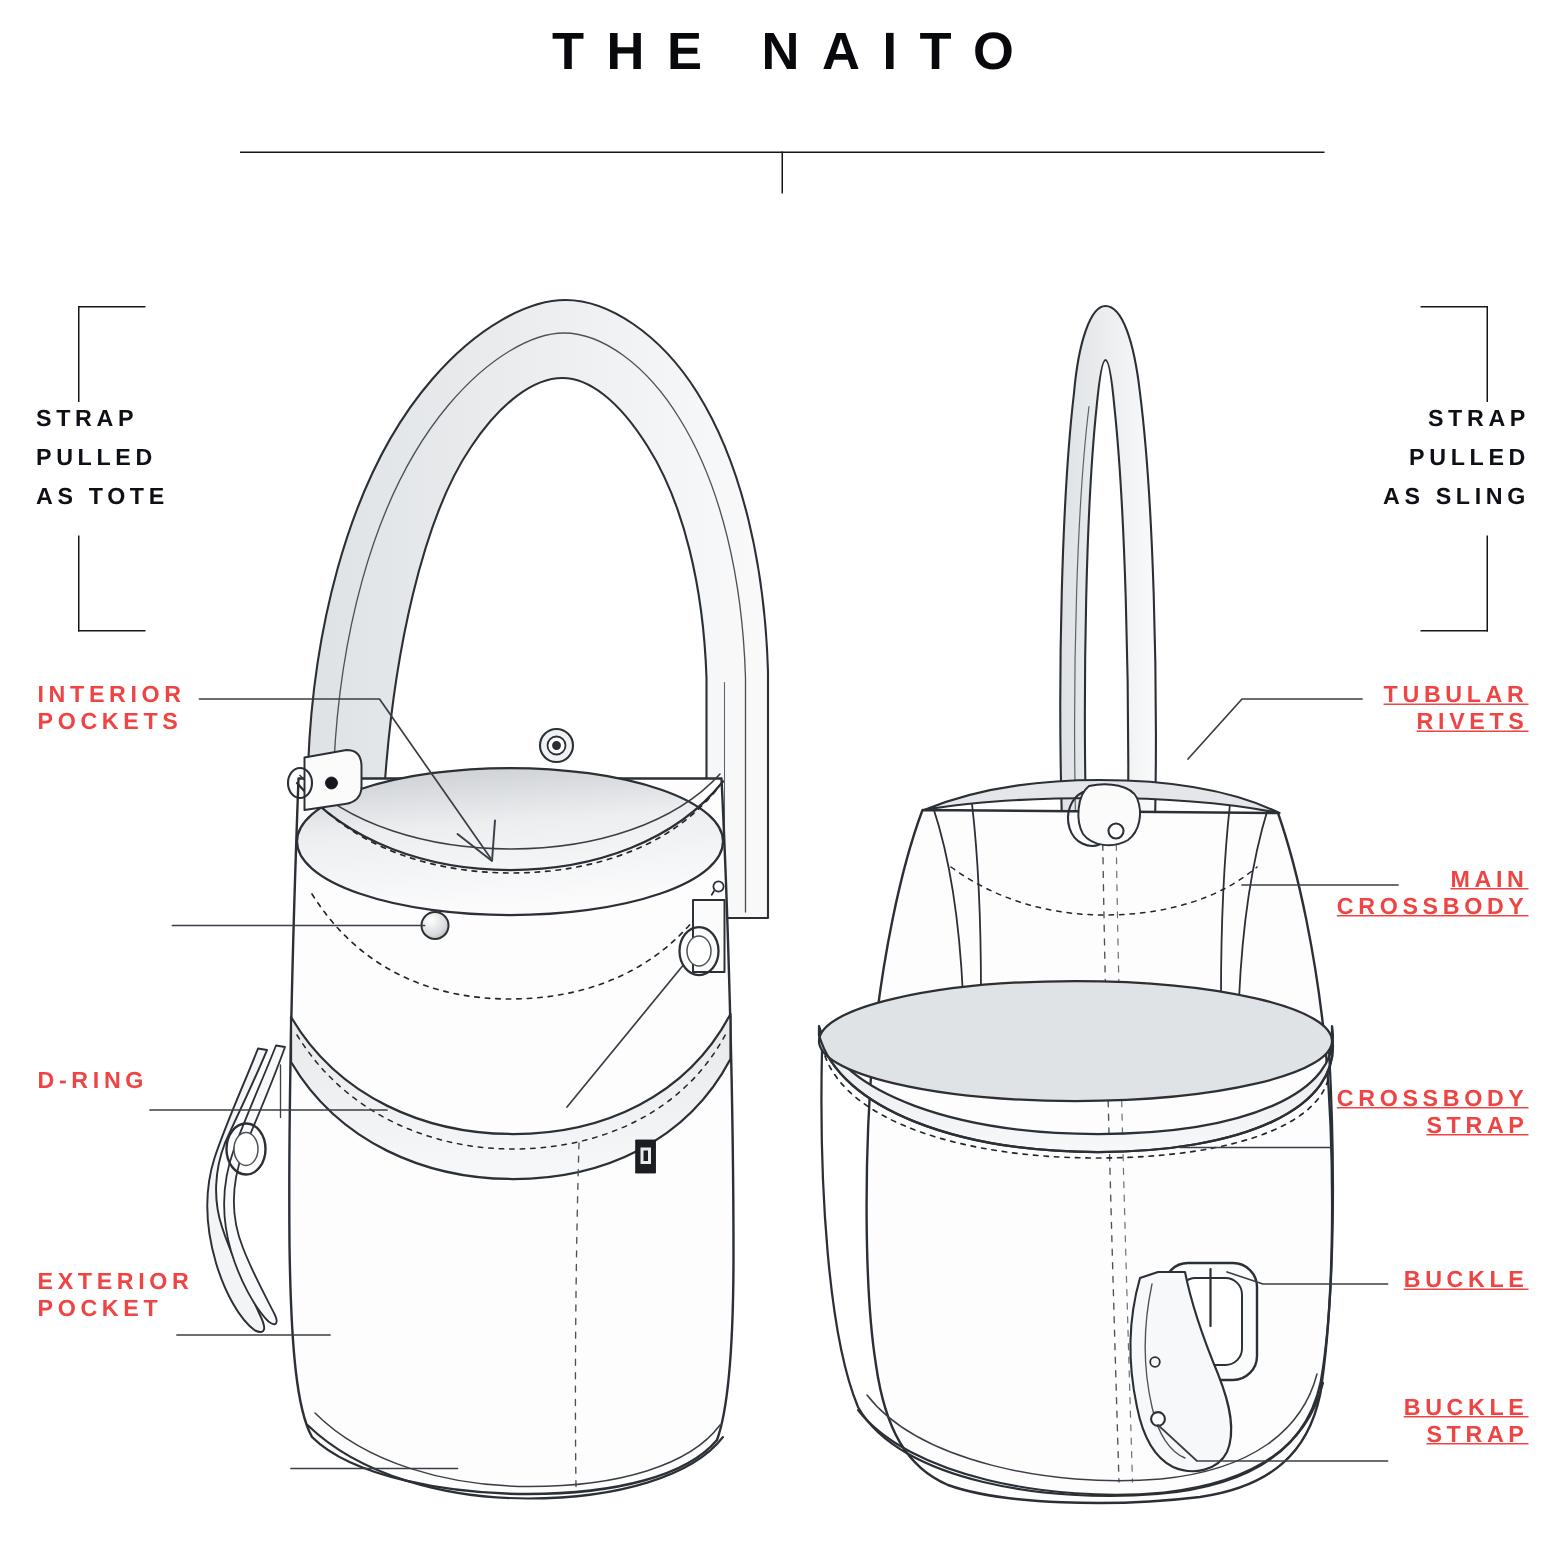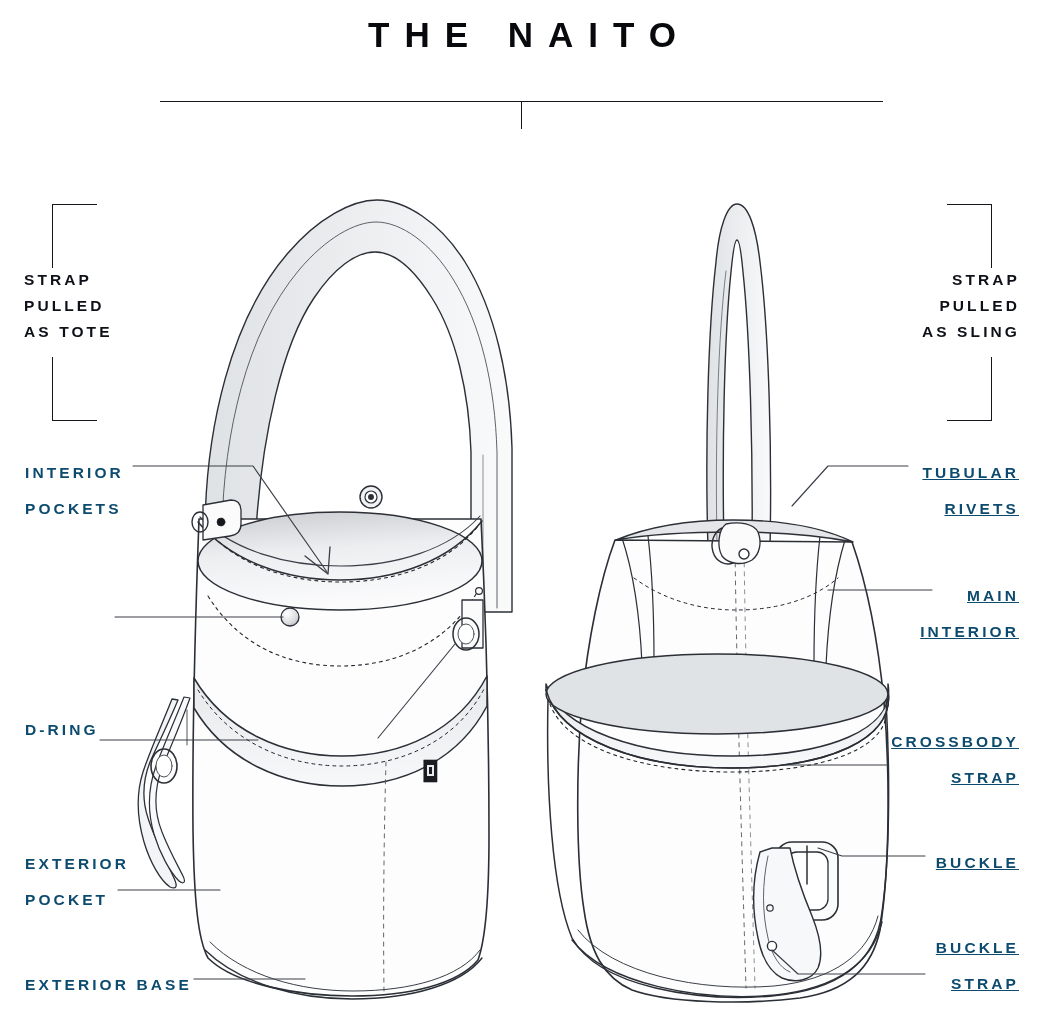--- a/index.html
+++ b/index.html
@@ -88,22 +88,22 @@
     border-bottom: 1px solid #14161b;
     border-right: 1px solid #14161b;
   }
 
   
   .part-label {
     position: absolute;
     font-size: 15.5px;
     font-weight: 700;
     letter-spacing: 3.1px;
-    line-height: 36px;
-    color: #0c4a6e;
+    line-height: 18px;
+    color: #ef4444;
     white-space: pre-line;
   }
   .pl-left  { left: 25px; text-align: left; }
   .pl-right { right: 25px; text-align: right; text-decoration: underline; }
 
   
   #art {
     position: absolute;
     left: 0; top: 0;
     width: 1044px;
@@ -130,26 +130,25 @@
   <div class="brk brk-r-bot"></div>
   <div class="bracket-block bracket-right" style="white-space: pre-line;">STRAP
 PULLED
 AS SLING</div>
 
   <div class="part-label pl-left" style="top:455px;">INTERIOR
 POCKETS</div>
   <div class="part-label pl-left" style="top:712px;">D-RING</div>
   <div class="part-label pl-left" style="top:846px;">EXTERIOR
 POCKET</div>
-  <div class="part-label pl-left" style="top:967px;">EXTERIOR BASE</div>
 
   <div class="part-label pl-right" style="top:455px;">TUBULAR
 RIVETS</div>
   <div class="part-label pl-right" style="top:578px;">MAIN
-INTERIOR</div>
+CROSSBODY</div>
   <div class="part-label pl-right" style="top:724px;">CROSSBODY
 STRAP</div>
   <div class="part-label pl-right" style="top:845px;">BUCKLE</div>
   <div class="part-label pl-right" style="top:930px;">BUCKLE
 STRAP</div>
 
   <svg id="art" viewBox="0 0 1044 1030" width="1044" height="1030">
     <defs>
       <linearGradient id="gInterior" x1="0" y1="0" x2="0.2" y2="1">
         <stop offset="0%" stop-color="#c9ccd0"></stop>

